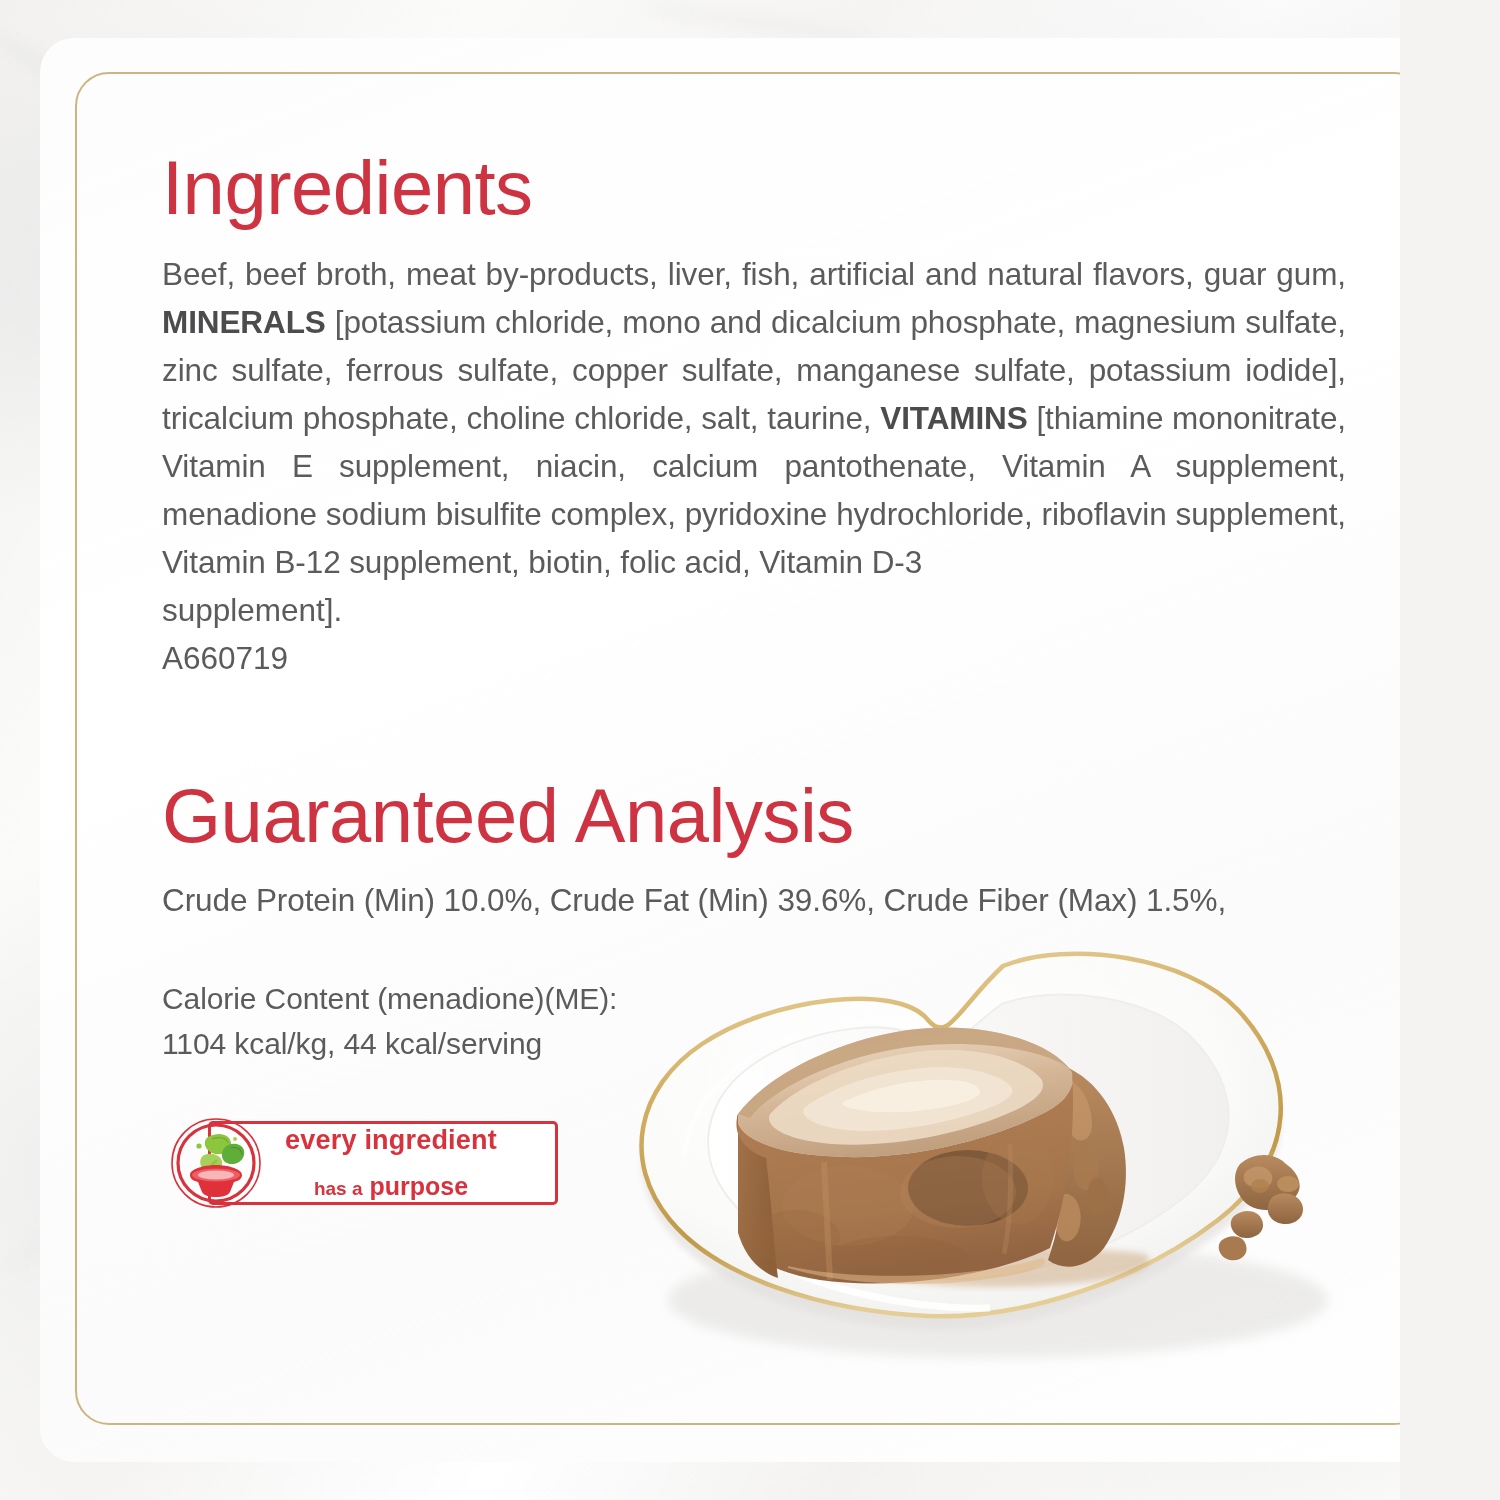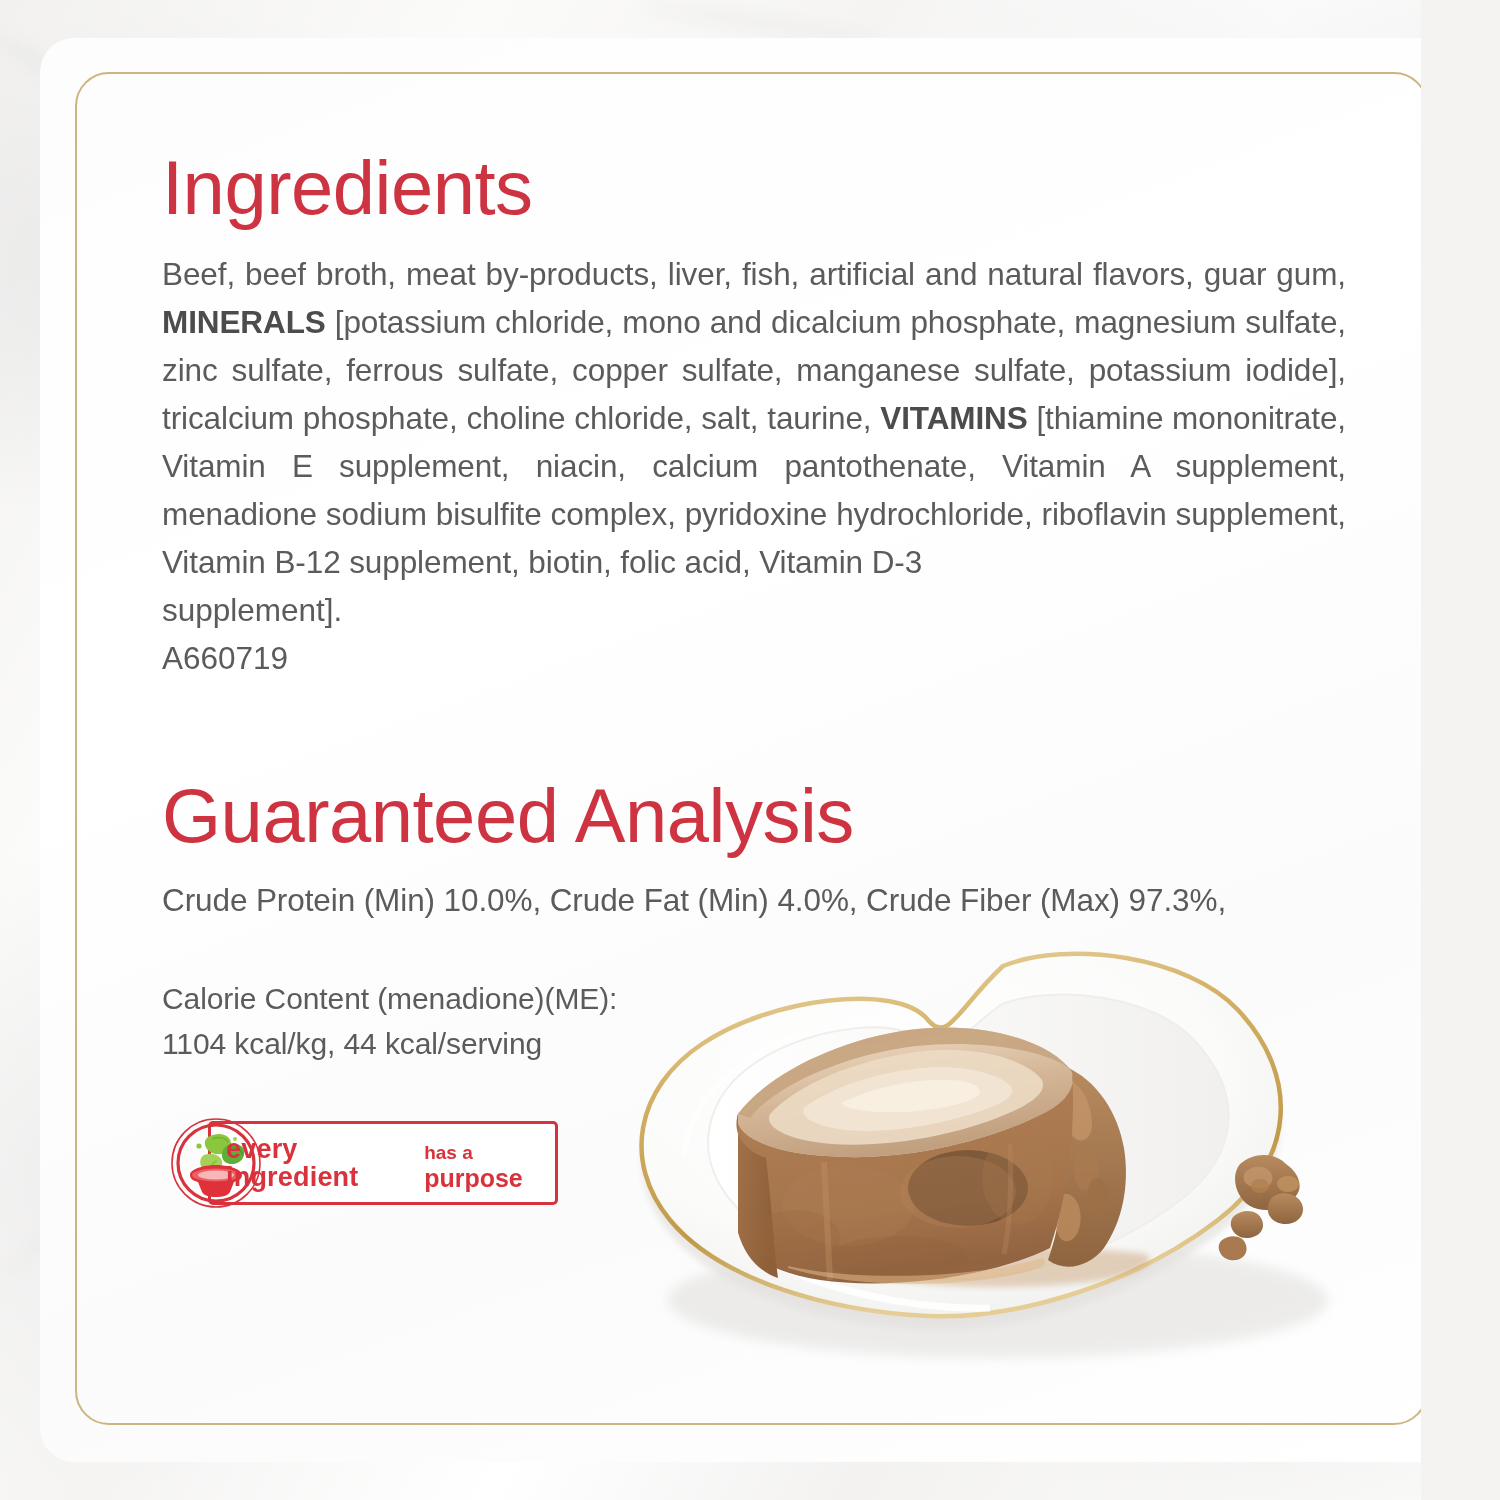--- a/index.html
+++ b/index.html
@@ -11,21 +11,20 @@
   }
   .canvas{
     position:relative;width:1400px;height:1500px;
     background:
       radial-gradient(ellipse 700px 420px at 12% 18%, rgba(222,222,222,.55), rgba(255,255,255,0) 62%),
       radial-gradient(ellipse 620px 480px at 88% 12%, rgba(228,228,228,.45), rgba(255,255,255,0) 60%),
       radial-gradient(ellipse 560px 520px at 6% 78%, rgba(226,226,226,.42), rgba(255,255,255,0) 62%),
       radial-gradient(ellipse 640px 420px at 95% 88%, rgba(224,224,224,.40), rgba(255,255,255,0) 60%),
       linear-gradient(118deg, #f2f1f0 0%, #fbfbfa 22%, #f5f4f3 40%, #ffffff 58%, #f3f2f1 74%, #fcfcfb 100%);
     overflow:hidden;
-    padding-left:21px;
   }
   
   .vein{position:absolute;background:rgba(205,205,205,.25);border-radius:50%;filter:blur(8px);}
   .v1{width:360px;height:14px;left:-40px;top:120px;transform:rotate(32deg);}
   .v2{width:280px;height:10px;left:1250px;top:60px;transform:rotate(-24deg);}
   .v3{width:420px;height:12px;left:1150px;top:1320px;transform:rotate(22deg);}
   .v4{width:300px;height:10px;left:-20px;top:1180px;transform:rotate(-34deg);}
   .v5{width:240px;height:9px;left:640px;top:18px;transform:rotate(8deg);}
 
   .inner-panel{
@@ -83,21 +82,21 @@
   .badge-box{
     position:absolute;left:40px;top:4px;width:350px;height:84px;
     border:3px solid #d8323c;border-radius:5px;background:#fff;
     box-sizing:border-box;
   }
   .badge-seal{
     position:absolute;left:0;top:0;width:96px;height:92px;
   }
   .badge-text{
     position:absolute;left:58px;top:6px;width:330px;height:80px;
-    display:flex;align-items:center;justify-content:center;
+    display:flex;flex-direction:column;align-items:center;justify-content:center;
     color:#d8323c;
     gap:17px;
   }
   .badge-line1{
     font-size:27px;font-weight:700;letter-spacing:.2px;line-height:1.05;
   }
   .badge-line2{
     font-size:25px;font-weight:700;line-height:1.12;margin-top:1px;
   }
   .badge-line2 .small{font-size:19px;text-align:center;}
@@ -129,21 +128,21 @@
     <div class="ingredients-body"><span>Beef, beef broth, meat by-products, liver, fish, artificial and natural flavors, guar gum, </span><b>MINERALS</b><span> [potassium chloride, mono and dicalcium phosphate, magnesium sulfate, zinc sulfate, ferrous sulfate, copper sulfate, manganese sulfate, potassium iodide], tricalcium phosphate, choline chloride, salt, taurine, </span><b>VITAMINS</b><span> [thiamine mononitrate, Vitamin E supplement, niacin, calcium pantothenate, Vitamin A supplement, menadione sodium bisulfite complex, pyridoxine hydrochloride, riboflavin supplement, Vitamin B-12 supplement, biotin, folic acid, Vitamin D-3</span></div>
 
     <div class="ing-last">
       <span>supplement].</span>
       <span>A660719</span>
     </div>
 
     <div class="ga-wrap">
       <h1 class="section-title">Guaranteed Analysis</h1>
       <div class="ga-body">
-        <div>Crude Protein (Min) 10.0%, Crude Fat (Min) 4.0%, Crude Fiber (Max) 97.3%,</div>
+        <div>Crude Protein (Min) 10.0%, Crude Fat (Min) 39.6%, Crude Fiber (Max) 1.5%,</div>
       </div>
     </div>
 
     <div class="calorie">
       <div>Calorie Content (menadione)(ME):</div>
       <div>1104 kcal/kg, 44 kcal/serving</div>
     </div>
 
   </div>
 

